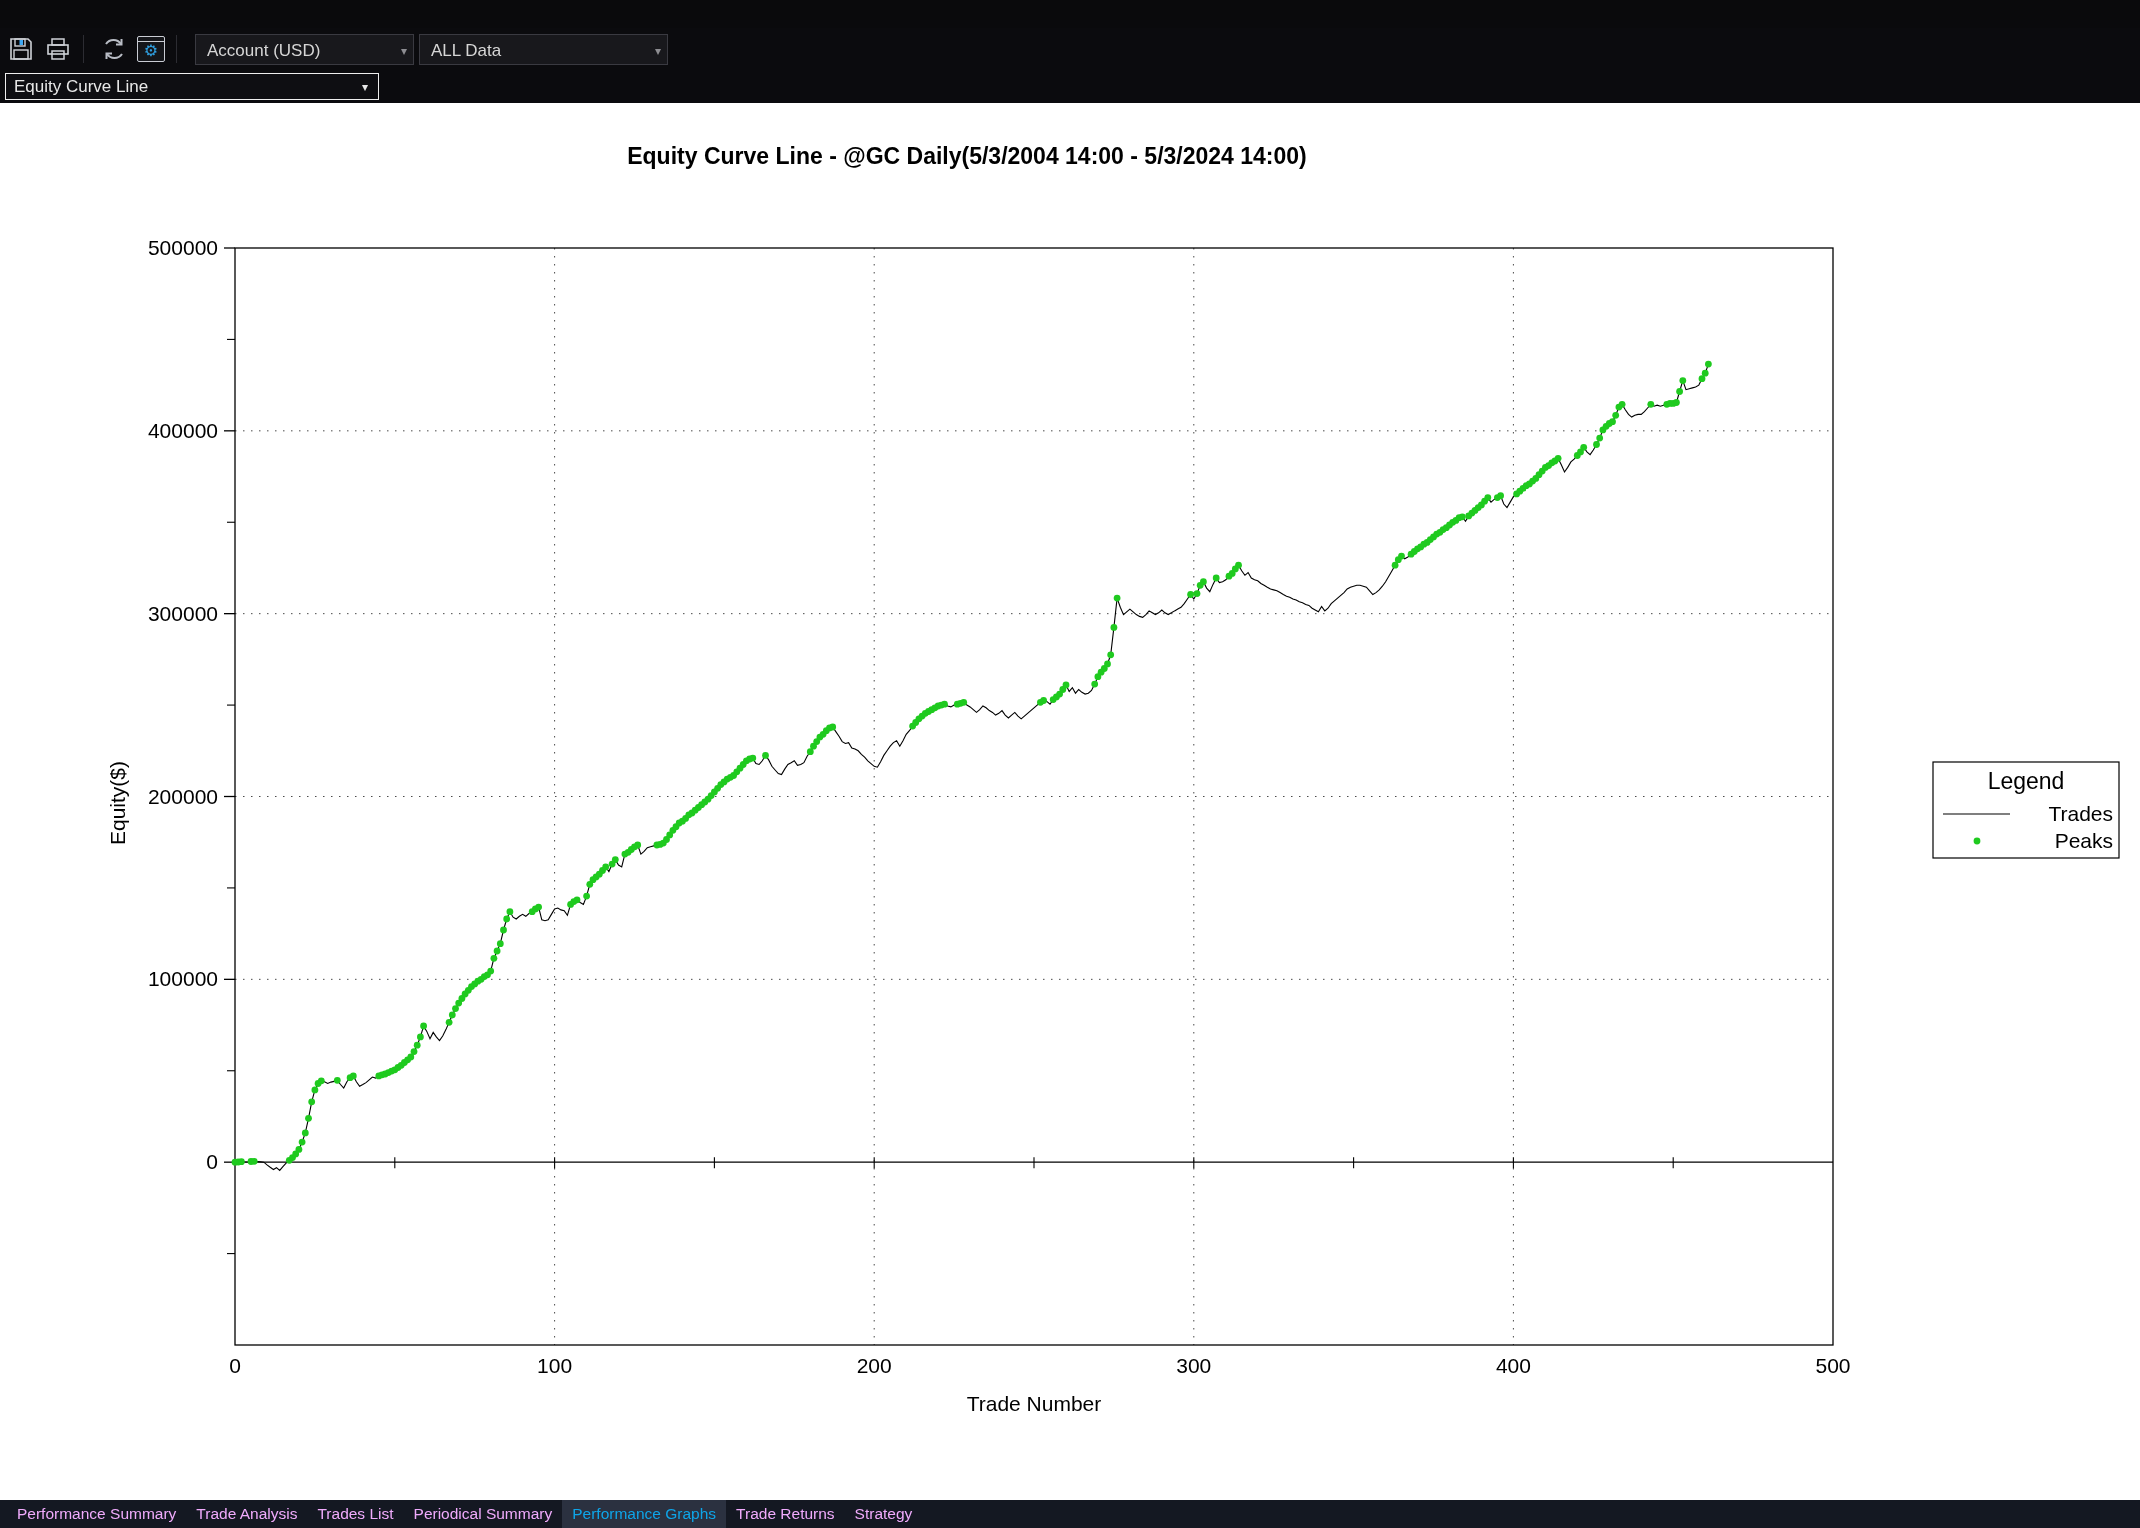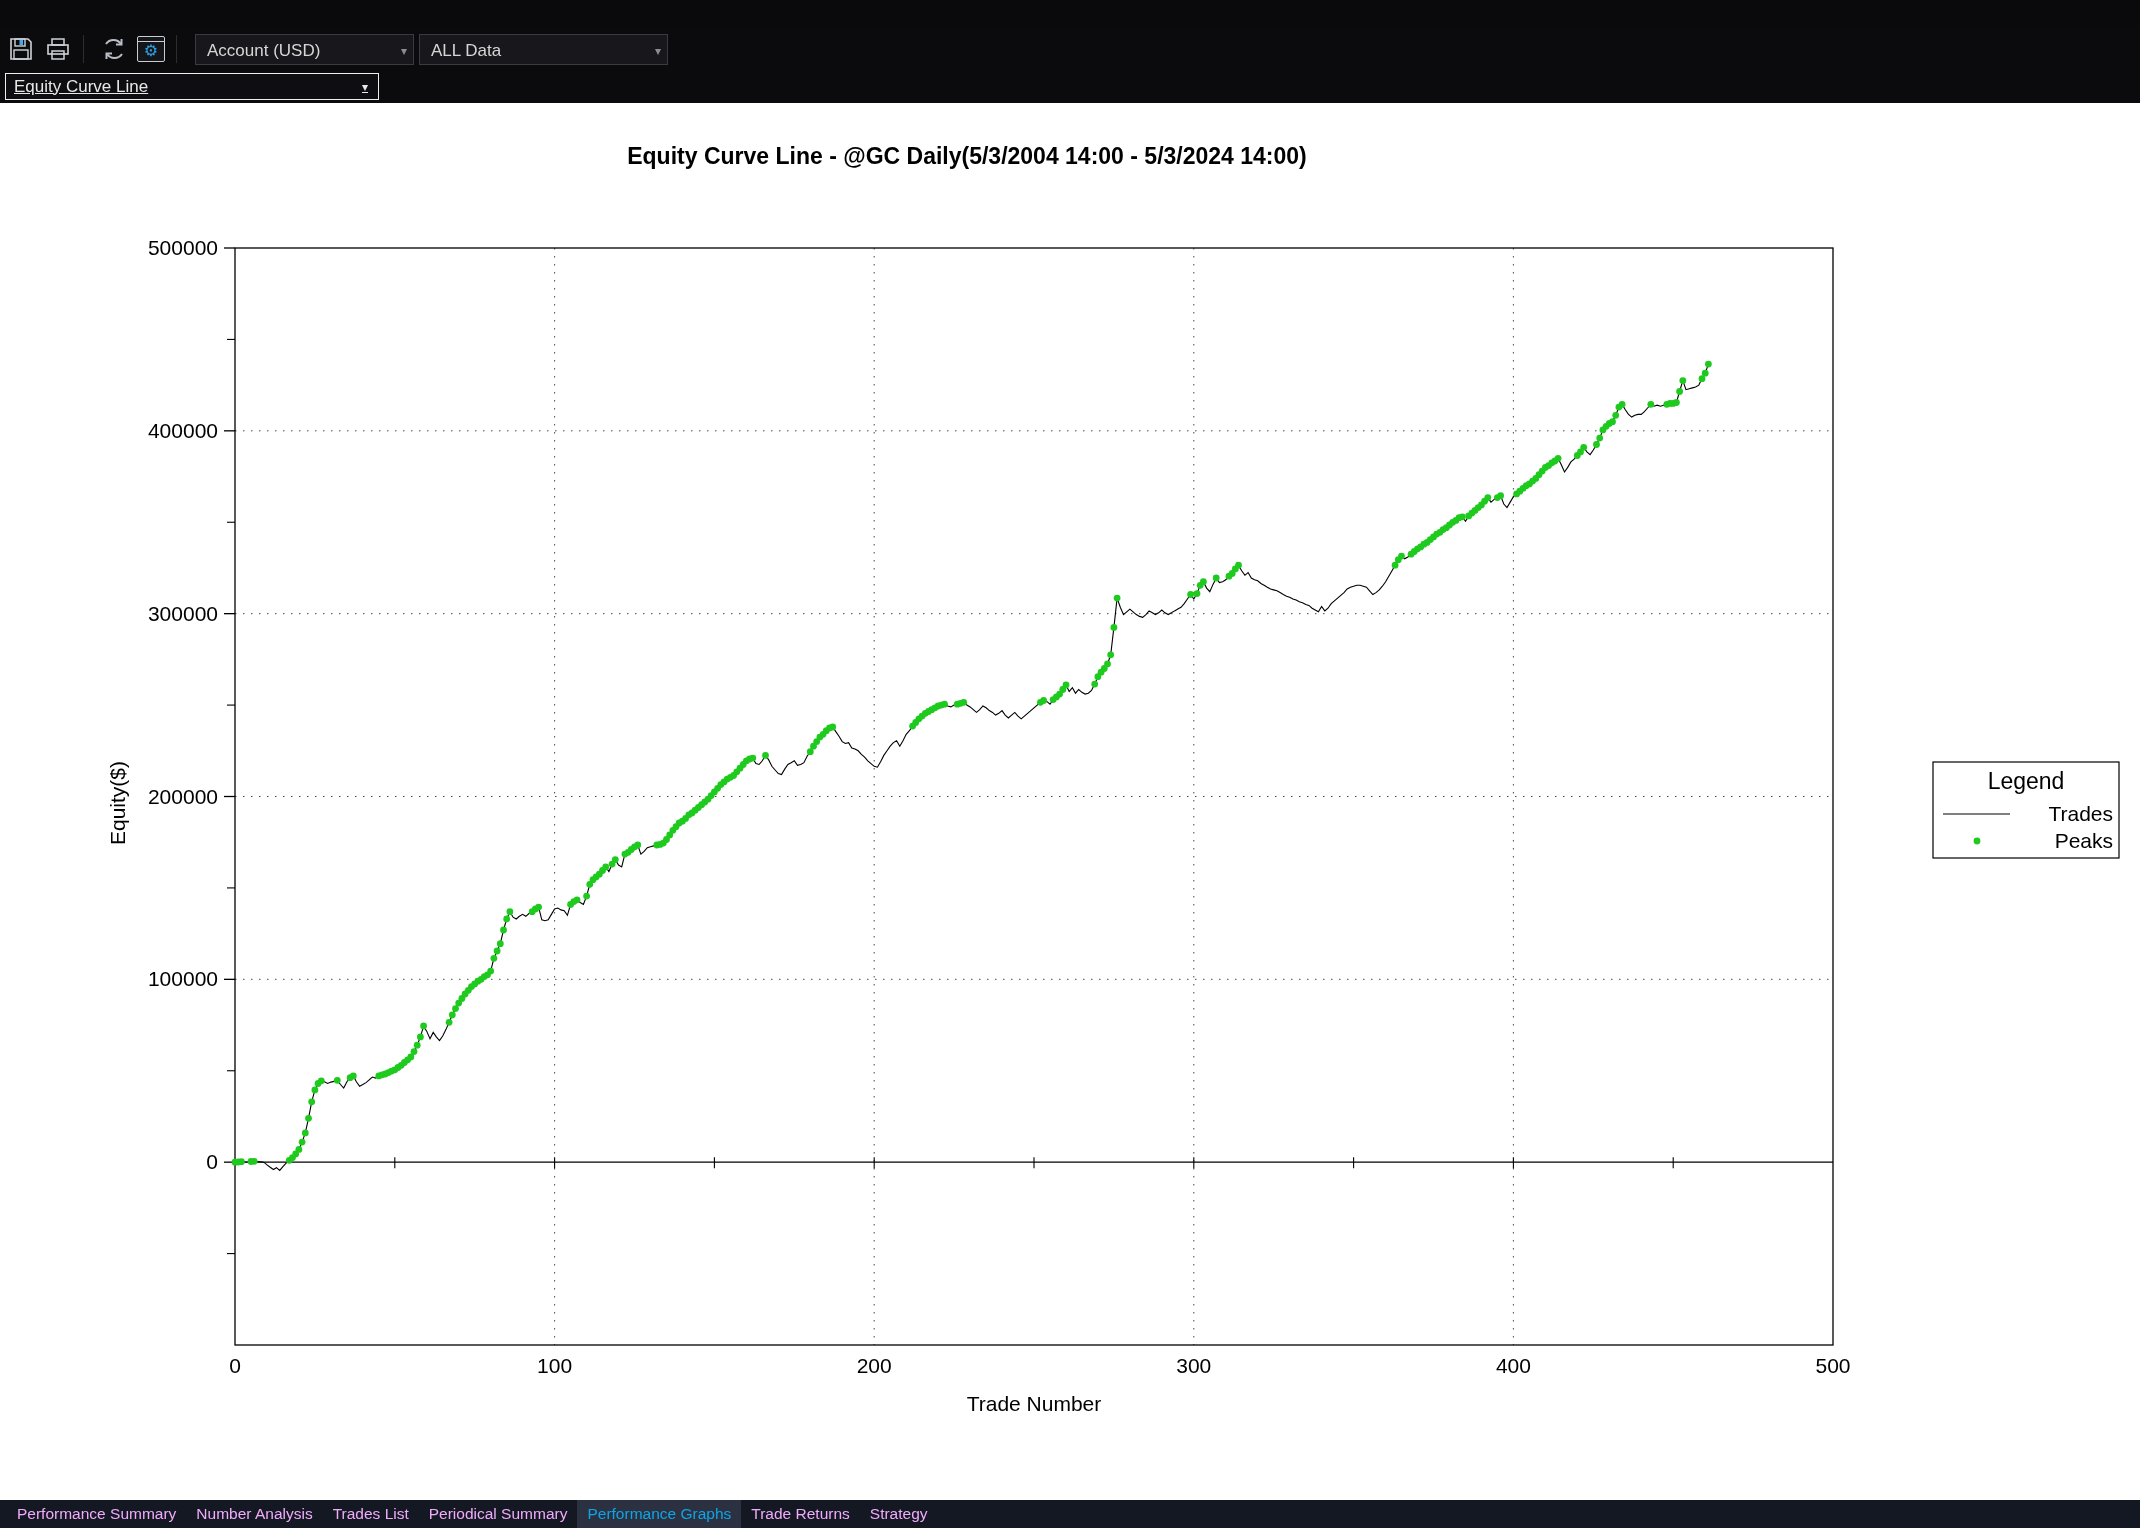--- a/index.html
+++ b/index.html
@@ -23,21 +23,21 @@
   .dd-range{width:249px;margin-left:5px;}
   .chev{color:#8d8d92;font-size:12px;padding-left:8px;}
   .gearbox{width:26px;height:24px;border:1px solid #c9ccd3;border-radius:2px;background:#15161a;
            display:flex;align-items:center;justify-content:center;position:relative;}
   .gearbox:before{content:"";position:absolute;left:0;top:4px;width:100%;height:1px;background:#c9ccd3;}
   .gear-glyph{color:#2f9fe0;font-size:16px;line-height:1;margin-top:3px;}
   
   .combo-row{position:absolute;left:0;top:70px;width:2140px;height:33px;background:#0b0b0e;}
   .combo{position:absolute;left:5px;top:3px;width:374px;height:27px;background:#0e0e12;
          border:1px solid #eeeeee;color:#e8e8e8;font-size:17px;display:flex;align-items:center;
-         justify-content:space-between;padding:0 10px 0 8px;box-sizing:border-box;text-decoration:underline;}
+         justify-content:space-between;padding:0 10px 0 8px;box-sizing:border-box;}
   
   .chart-panel{position:absolute;left:0;top:103px;width:2140px;height:1397px;background:#ffffff;}
   svg text{font-family:"Liberation Sans",sans-serif;}
   
   .tabbar{position:absolute;left:0;top:1500px;width:2140px;height:28px;background:#141822;
           display:flex;align-items:stretch;padding-left:7px;box-sizing:border-box;}
   .tab{display:flex;align-items:center;padding:0 10px;font-size:15.5px;color:#f0abfc;white-space:nowrap;}
   .tab.active{background:#2b3140;color:#0ea5e9;}
 </style>
 </head>
@@ -366,20 +366,20 @@
           <line x1="1943" y1="711" x2="2010" y2="711" stroke="#000000" stroke-width="1.2"></line>
           <text x="2113" y="718" text-anchor="end" font-size="21" fill="#000">Trades</text>
           <circle cx="1977" cy="738" r="3.4" fill="#1fca1f"></circle>
           <text x="2113" y="745" text-anchor="end" font-size="21" fill="#000">Peaks</text>
         </g>
       </svg>
   </div>
 
   <nav class="tabbar" id="tabbar">
       <div class="tab">Performance Summary</div>
-      <div class="tab">Number Analysis</div>
+      <div class="tab">Trade Analysis</div>
       <div class="tab">Trades List</div>
       <div class="tab">Periodical Summary</div>
       <div class="tab active">Performance Graphs</div>
       <div class="tab">Trade Returns</div>
       <div class="tab">Strategy</div>
     </nav>
 </div>
 
 </body></html>

